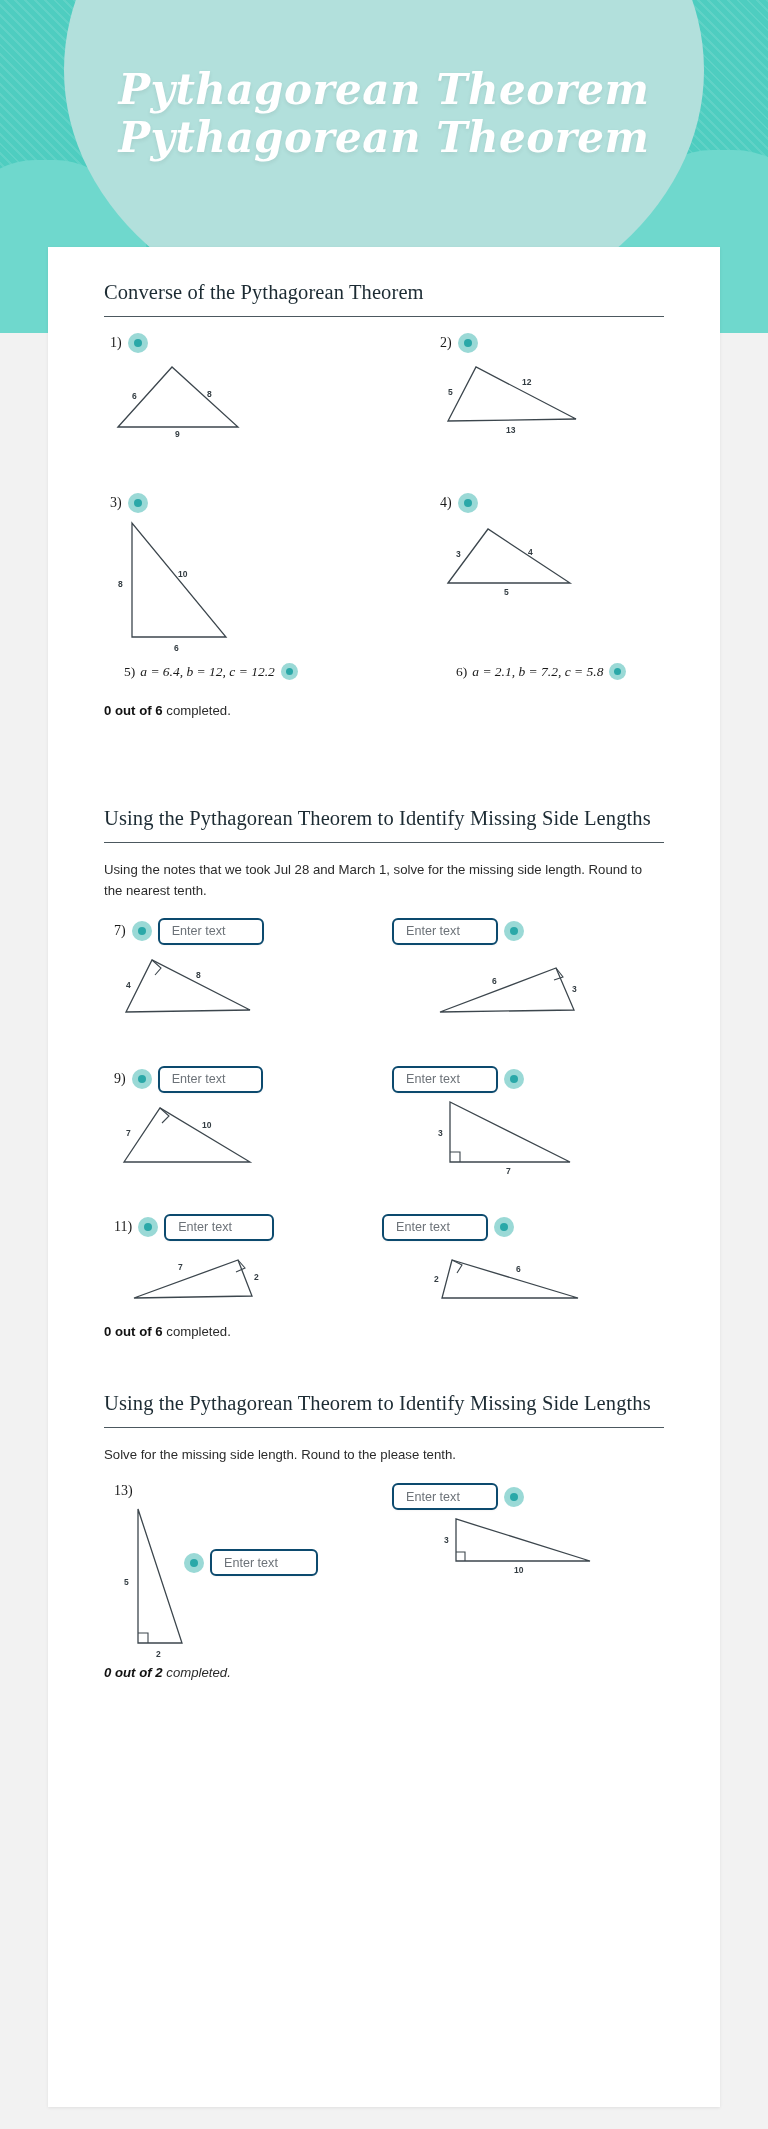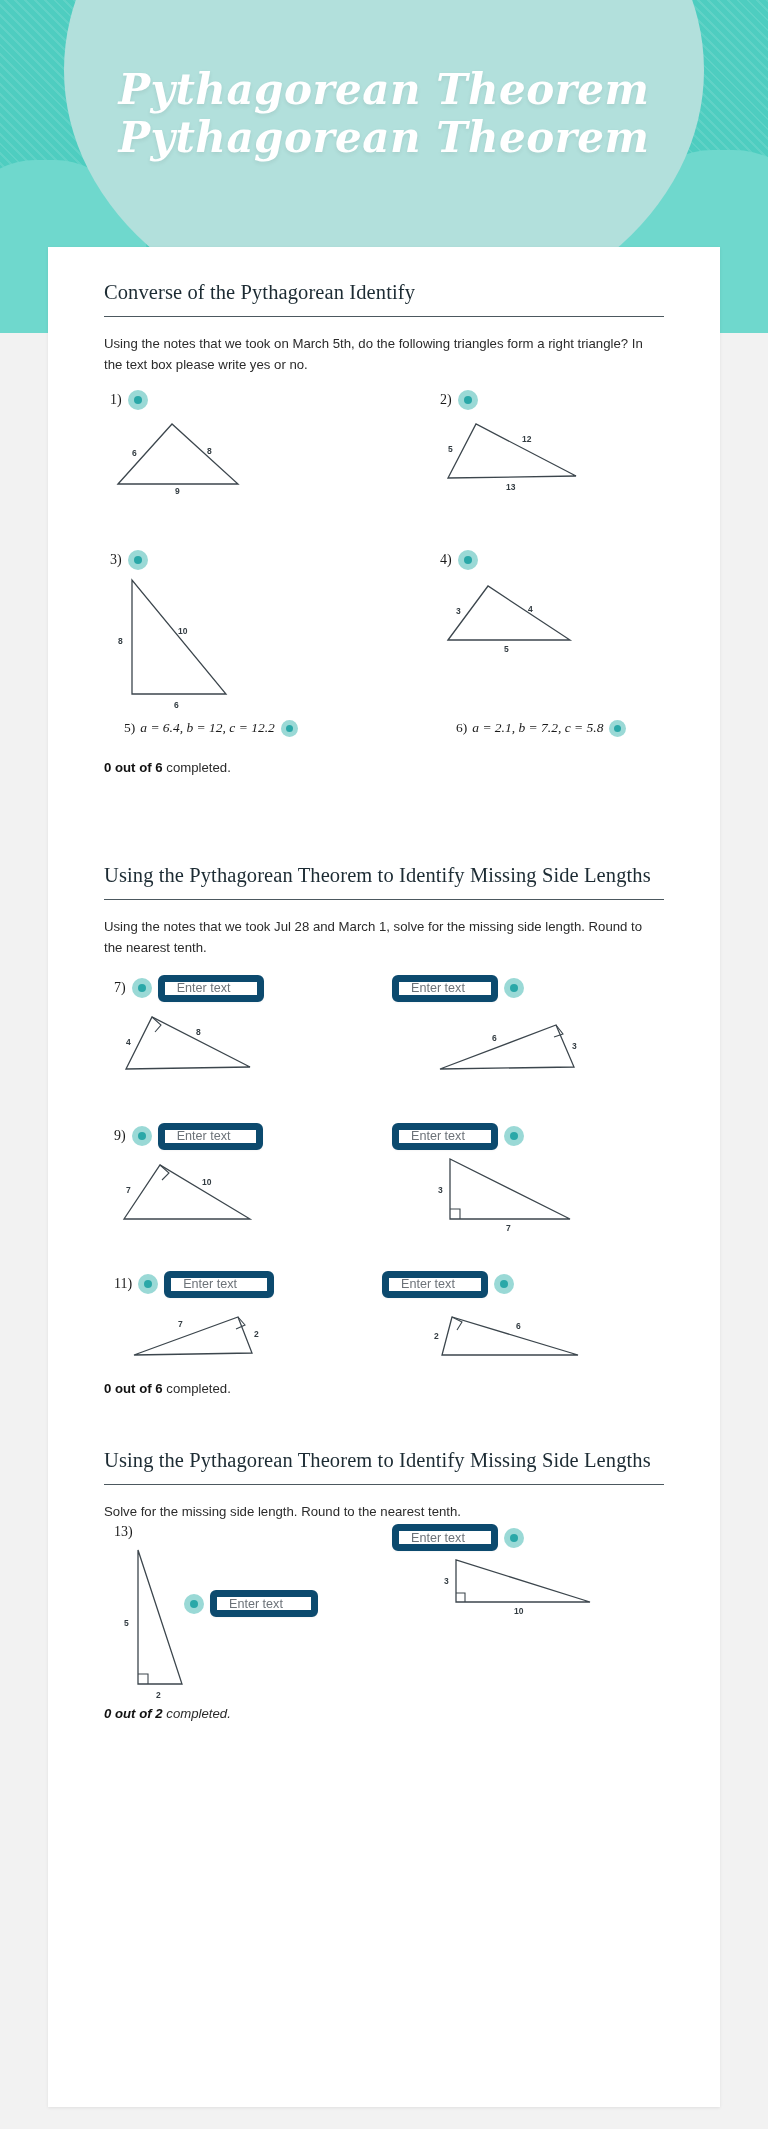--- a/index.html
+++ b/index.html
@@ -152,21 +152,21 @@
   .dot.sm{width:17px;height:17px;}
   .dot.sm::after{width:7px;height:7px;margin:-3.5px 0 0 -3.5px;}
 
   .textbox{
     display:inline-flex;
     align-items:center;
     box-sizing:border-box;
     height:27px;
     min-width:105px;
     padding:0 12px;
-    border:7px solid #0c4a6e;
+    border:2px solid #0c4a6e;
     border-radius:6px;
     background:#ffffff;
     color:#6c7278;
     font-size:12.6px;
     font-family:"Liberation Sans", sans-serif;
     box-shadow:0 1px 2px rgba(0,0,0,0.04);
     vertical-align:middle;
   }
   .row{
     display:flex;
@@ -211,23 +211,22 @@
     <div class="oval"></div>
     <div class="banner-title">
       <span class="ln">Pythagorean Theorem</span>
       <span class="ln">Pythagorean Theorem</span>
     </div>
   </div>
 
   <div class="sheet">
     <div class="inner">
 
-      <h2 class="section-title">Converse of the Pythagorean Identify</h2>
+      <h2 class="section-title">Converse of the Pythagorean Theorem</h2>
       <div class="rule"></div>
-      <p class="instructions">Using the notes that we took on March 5th, do the following triangles form a right triangle? In the text box please write yes or no.</p>
 
       <div class="grid" style="height:430px;margin-top:14px;">
 
         <div class="prob" style="left:6px;top:0;width:260px;">
           <div class="row">
             <span class="pnum">1)</span>
             <span class="dot"></span>
           </div>
           <div class="fig" style="margin-top:2px;">
             <svg width="140" height="80" viewBox="0 0 140 80">
@@ -404,23 +403,23 @@
           </div>
         </div>
 
         <div class="prob" style="left:0;top:404px;">
           <span class="completed"><b>0 out of 6</b><span> completed.</span></span>
         </div>
       </div>
 
       <h2 class="section-title" style="padding-top:40px;">Using the Pythagorean Theorem to Identify Missing Side Lengths</h2>
       <div class="rule"></div>
-      <p class="instructions">Solve for the missing side length. Round to the nearest tenth.</p>
-
-      <div class="grid" style="height:250px;margin-top:2px;">
+      <p class="instructions">Solve for the missing side length. Round to the please tenth.</p>
+
+      <div class="grid" style="height:250px;margin-top:18px;">
 
         <div class="prob" style="left:10px;top:0;">
           <div class="row">
             <span class="pnum">13)</span>
           </div>
           <div class="fig" style="margin-top:4px;">
             <svg width="200" height="152" viewBox="0 0 200 152">
               <polygon points="24,6 24,140 68,140" fill="none" stroke="#3c464d" stroke-width="1.3"></polygon>
               <polyline points="24,130 34,130 34,140" fill="none" stroke="#3c464d" stroke-width="1.1"></polyline>
               <text class="sidelabel" x="10" y="82">5</text>

